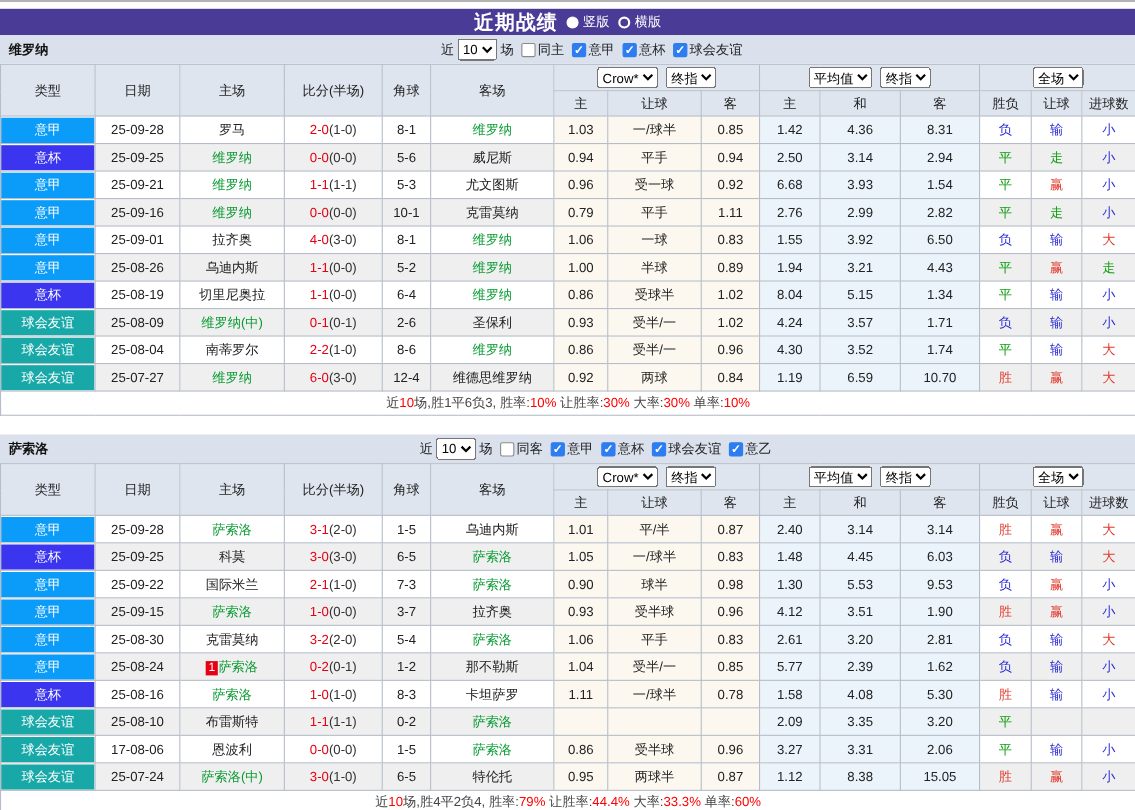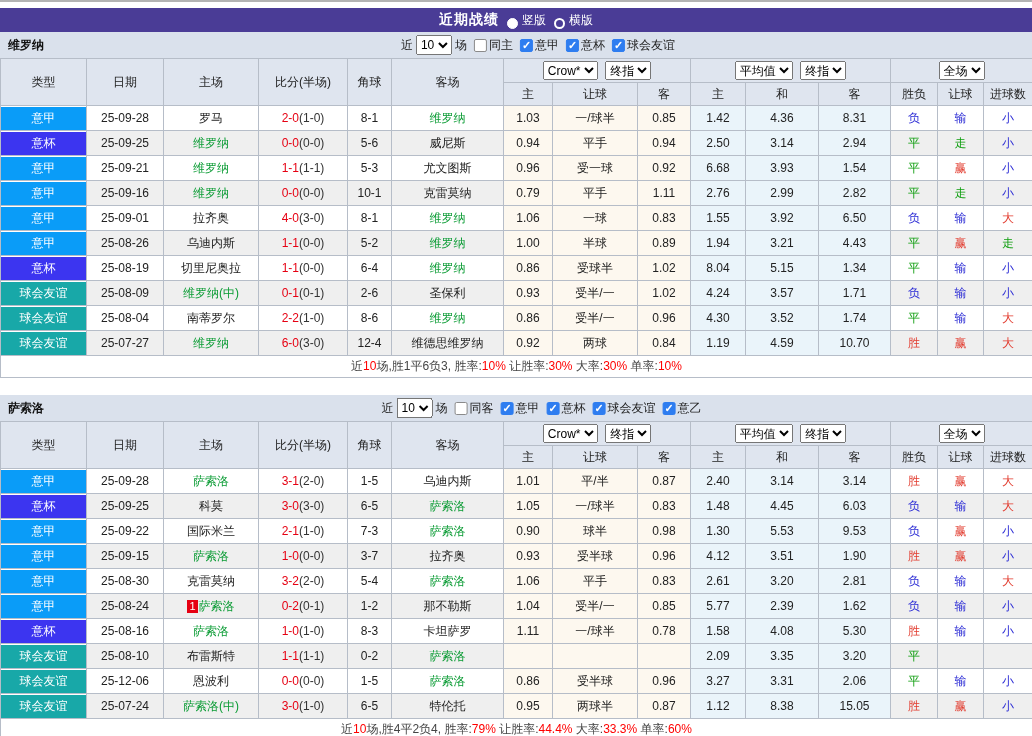--- a/index.html
+++ b/index.html
@@ -17,22 +17,22 @@
   .topbar {
     height: 24px;
     background: #4a3c96;
     color: #fff;
     display: flex;
     align-items: center;
     justify-content: center;
     gap: 8px;
     font-size: 12px;
   }
-  .topbar .title { font-weight: bold; font-size: 14px; letter-spacing: 1px; }
-  .topbar label { display: inline-flex; align-items: flex-end; gap: 4px; cursor: pointer; }
+  .topbar .title { font-weight: bold; font-size: 18px; letter-spacing: 1px; }
+  .topbar label { display: inline-flex; align-items: center; gap: 4px; cursor: pointer; }
   .topbar input[type=radio] {
     appearance: none; -webkit-appearance: none;
     width: 11px; height: 11px; border-radius: 50%;
     border: 2px solid #fff; background: transparent; margin: 0;
   }
   .topbar input[type=radio]:checked { background: #fff; border-width: 1px; }
 
   
   .section-bar {
     height: 26px;
@@ -385,21 +385,21 @@
           </td>
           <td>25-07-27</td>
           <td><span class="team green">维罗纳</span></td>
           <td><span class="score-ft">6-0</span><span class="score-ht">(3-0)</span></td>
           <td>12-4</td>
           <td><span class="team">维德思维罗纳</span></td>
           <td class="odds">0.92</td>
           <td class="odds">两球</td>
           <td class="odds">0.84</td>
           <td class="avg">1.19</td>
-          <td class="avg">4.59</td>
+          <td class="avg">6.59</td>
           <td class="avg">10.70</td>
           <td><span class="c-red">胜</span></td>
           <td><span class="c-red">赢</span></td>
           <td><span class="c-red">大</span></td>
         </tr>
       </tbody>
     <tfoot>
       <tr>
           <td colspan="15" class="summary"><span>近</span><span class="red">10</span><span>场,胜1平6负3, 胜率:</span><span class="red">10%</span><span> 让胜率:</span><span class="red">30%</span><span> 大率:</span><span class="red">30%</span><span> 单率:</span><span class="red">10%</span></td>
         </tr>
@@ -636,21 +636,21 @@
           <td class="avg">3.35</td>
           <td class="avg">3.20</td>
           <td><span class="c-green">平</span></td>
           <td></td>
           <td></td>
         </tr>
         <tr>
           <td class="type-cell">
             <div class="type-pill" style="background: rgb(24, 168, 168);">球会友谊</div>
           </td>
-          <td>25-12-06</td>
+          <td>17-08-06</td>
           <td><span class="team">恩波利</span></td>
           <td><span class="score-ft">0-0</span><span class="score-ht">(0-0)</span></td>
           <td>1-5</td>
           <td><span class="team green">萨索洛</span></td>
           <td class="odds">0.86</td>
           <td class="odds">受半球</td>
           <td class="odds">0.96</td>
           <td class="avg">3.27</td>
           <td class="avg">3.31</td>
           <td class="avg">2.06</td>

